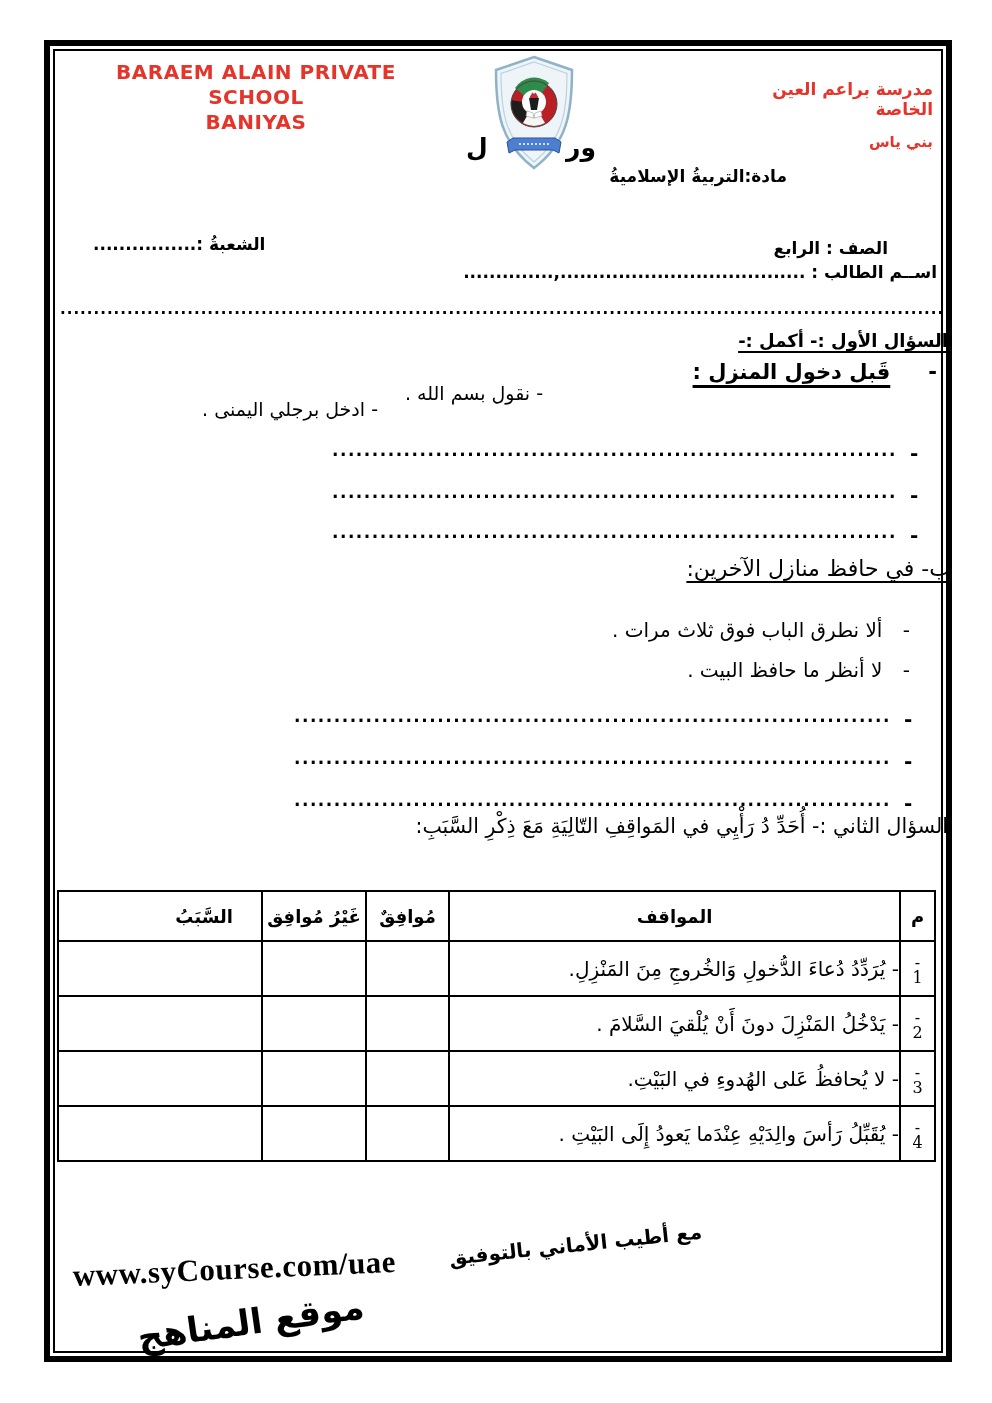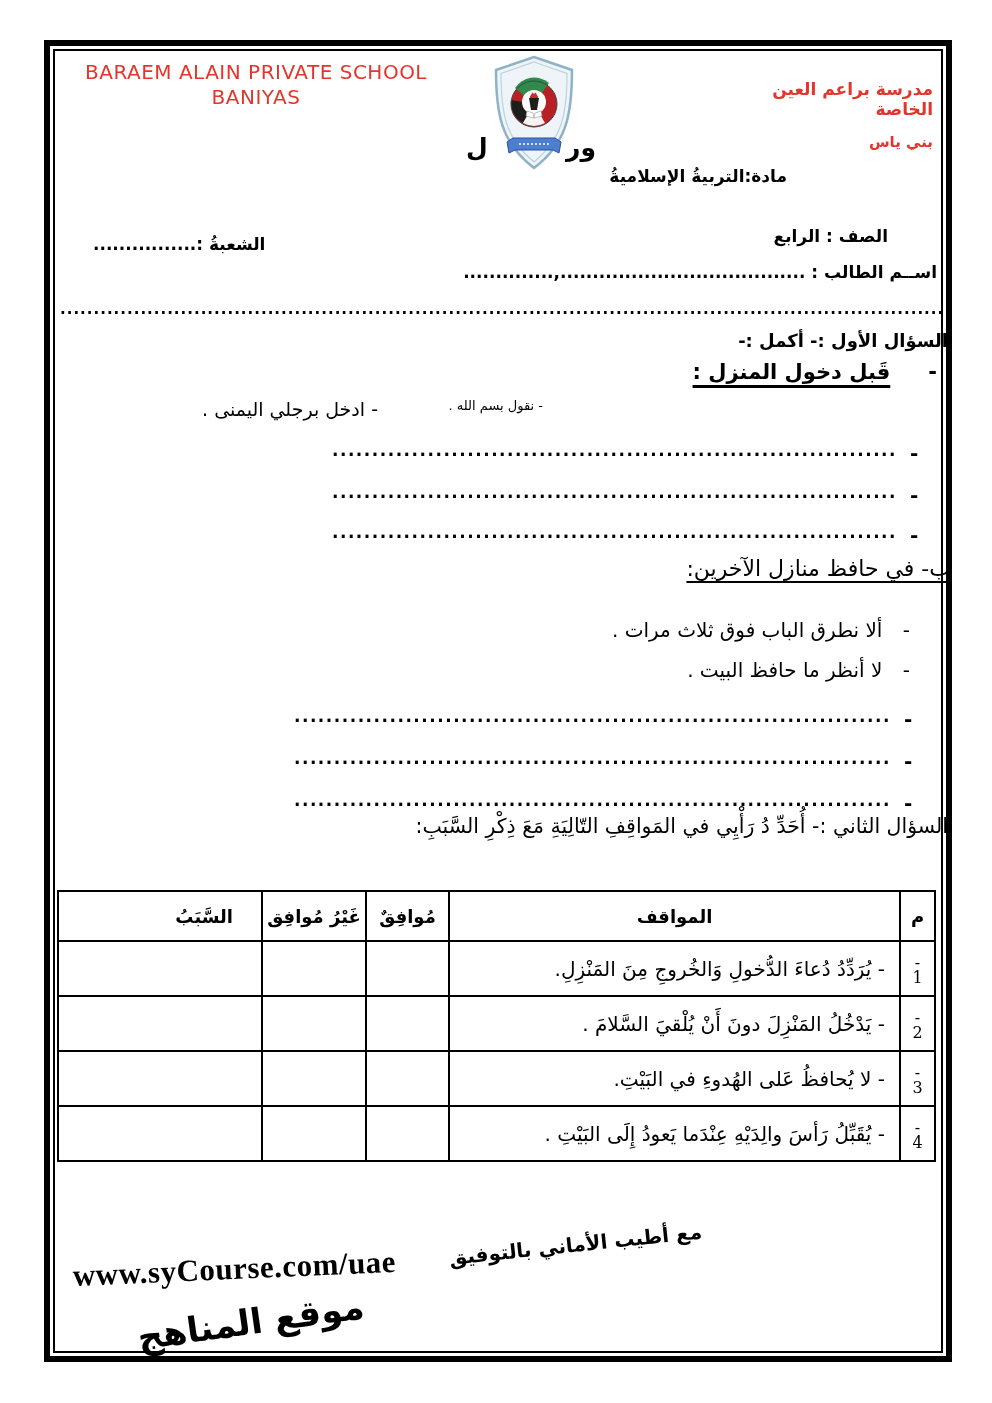--- a/index.html
+++ b/index.html
@@ -3,57 +3,57 @@
 <meta charset="utf-8">
 <style>
   html,body{margin:0;padding:0;background:#ffffff;}
   .page{position:relative;width:992px;height:1403px;background:#fff;overflow:hidden;
         font-family:"DejaVu Sans",sans-serif;color:#000;}
   .frame-outer{position:absolute;left:44px;top:40px;width:908px;height:1322px;
         border:6px solid #000;box-sizing:border-box;z-index:1;}
   .frame-inner{position:absolute;left:3px;top:3px;right:3px;bottom:3px;border:2px solid #000;}
   .abs{position:absolute;z-index:3;}
   .ar{direction:rtl;unicode-bidi:plaintext;}
-  .red{color:#e5352b;}
+  .red{color:#e5352b;font-weight:bold;}
   .en-name{left:66px;top:60px;width:380px;text-align:center;font-size:20px;line-height:25px;letter-spacing:.5px;}
   .ar-name{right:59px;top:64px;width:212px;text-align:right;font-weight:bold;font-size:17px;margin-top:15px;}
   .ar-name .branch{font-size:15px;margin-top:14px;}
   .logo{left:489px;top:54px;z-index:4;}
   .ws-letter{font-size:25px;font-weight:bold;z-index:2;}
   .subject{right:205px;top:166px;font-weight:bold;font-size:17px;text-align:center;}
   .term{left:315px;top:196px;width:375px;text-align:center;font-size:19px;}
-  .grade{right:104px;top:226px;font-weight:bold;font-size:17px;}
+  .grade{right:104px;top:238px;font-weight:bold;font-size:17px;}
   .section{left:93px;top:234px;font-weight:bold;font-size:17px;}
   .student{right:55px;top:262px;font-weight:bold;font-size:17px;}
   .divider{left:60px;top:300px;width:884px;overflow:hidden;white-space:nowrap;
            font-size:15px;font-weight:bold;letter-spacing:1px;}
   .q1-title{right:44px;top:330px;font-weight:bold;font-size:18px;
-           text-decoration-thickness:2px;text-underline-offset:4px;}
+           text-decoration:underline;text-decoration-thickness:2px;text-underline-offset:4px;}
   .parta{right:55px;top:360px;font-size:21px;font-weight:bold;}
   .parta .h{margin-right:38px;text-decoration:underline;text-decoration-thickness:3px;text-underline-offset:6px;}
-  .a-item0{right:449px;top:398px;font-size:13px;}
+  .a-item0{right:449px;top:382px;font-size:19px;}
   .a-item1{right:614px;top:398px;font-size:19px;}
   .blankline{display:flex;align-items:flex-end;gap:12px;}
   .blankline .dots{overflow:hidden;white-space:nowrap;font-size:17px;font-weight:bold;letter-spacing:1.5px;}
   .blankline .dash{font-size:20px;font-weight:bold;line-height:14px;}
   .bl-a{left:332px;top:440px;}
   .bl-a .dots{width:566px;}
   .bl-b{left:294px;top:706px;}
   .bl-b .dots{width:598px;}
   .partb{right:42px;top:556px;font-size:22px;
          text-decoration:underline;text-decoration-thickness:1.5px;text-underline-offset:5px;}
   .b-item{right:82px;font-size:20px;}
   .q2-title{right:44px;top:814px;font-size:20.5px;}
   .situations{position:absolute;left:57px;top:890px;z-index:3;border-collapse:collapse;
               table-layout:fixed;direction:rtl;}
   .situations td{border:2px solid #000;vertical-align:middle;}
   .situations .head td{height:46px;font-weight:bold;font-size:18px;text-align:center;}
   .situations .head td.reason{text-align:right;padding-right:28px;}
   .situations tr.r td{height:48px;}
-  .situations td.sit{font-size:20px;text-align:right;padding-right:14px;}
+  .situations td.sit{font-size:20px;text-align:right;padding-right:0;}
   .situations td.numcell{text-align:center;font-family:"DejaVu Serif",serif;font-size:16px;line-height:15px;padding-top:4px;}
   .wishes{left:448px;top:1246px;font-weight:bold;font-size:20px;transform:rotate(-6deg);transform-origin:left top;}
   .url{left:72px;top:1258px;font-family:"Liberation Serif",serif;font-weight:bold;font-size:31px;
        transform:rotate(-2.5deg);transform-origin:left top;letter-spacing:.5px;z-index:5;}
   .watermark{left:135px;top:1318px;font-weight:bold;font-size:35px;transform:rotate(-8deg);
        transform-origin:left top;z-index:6;}
 </style>
 </head>
 <body>
 

